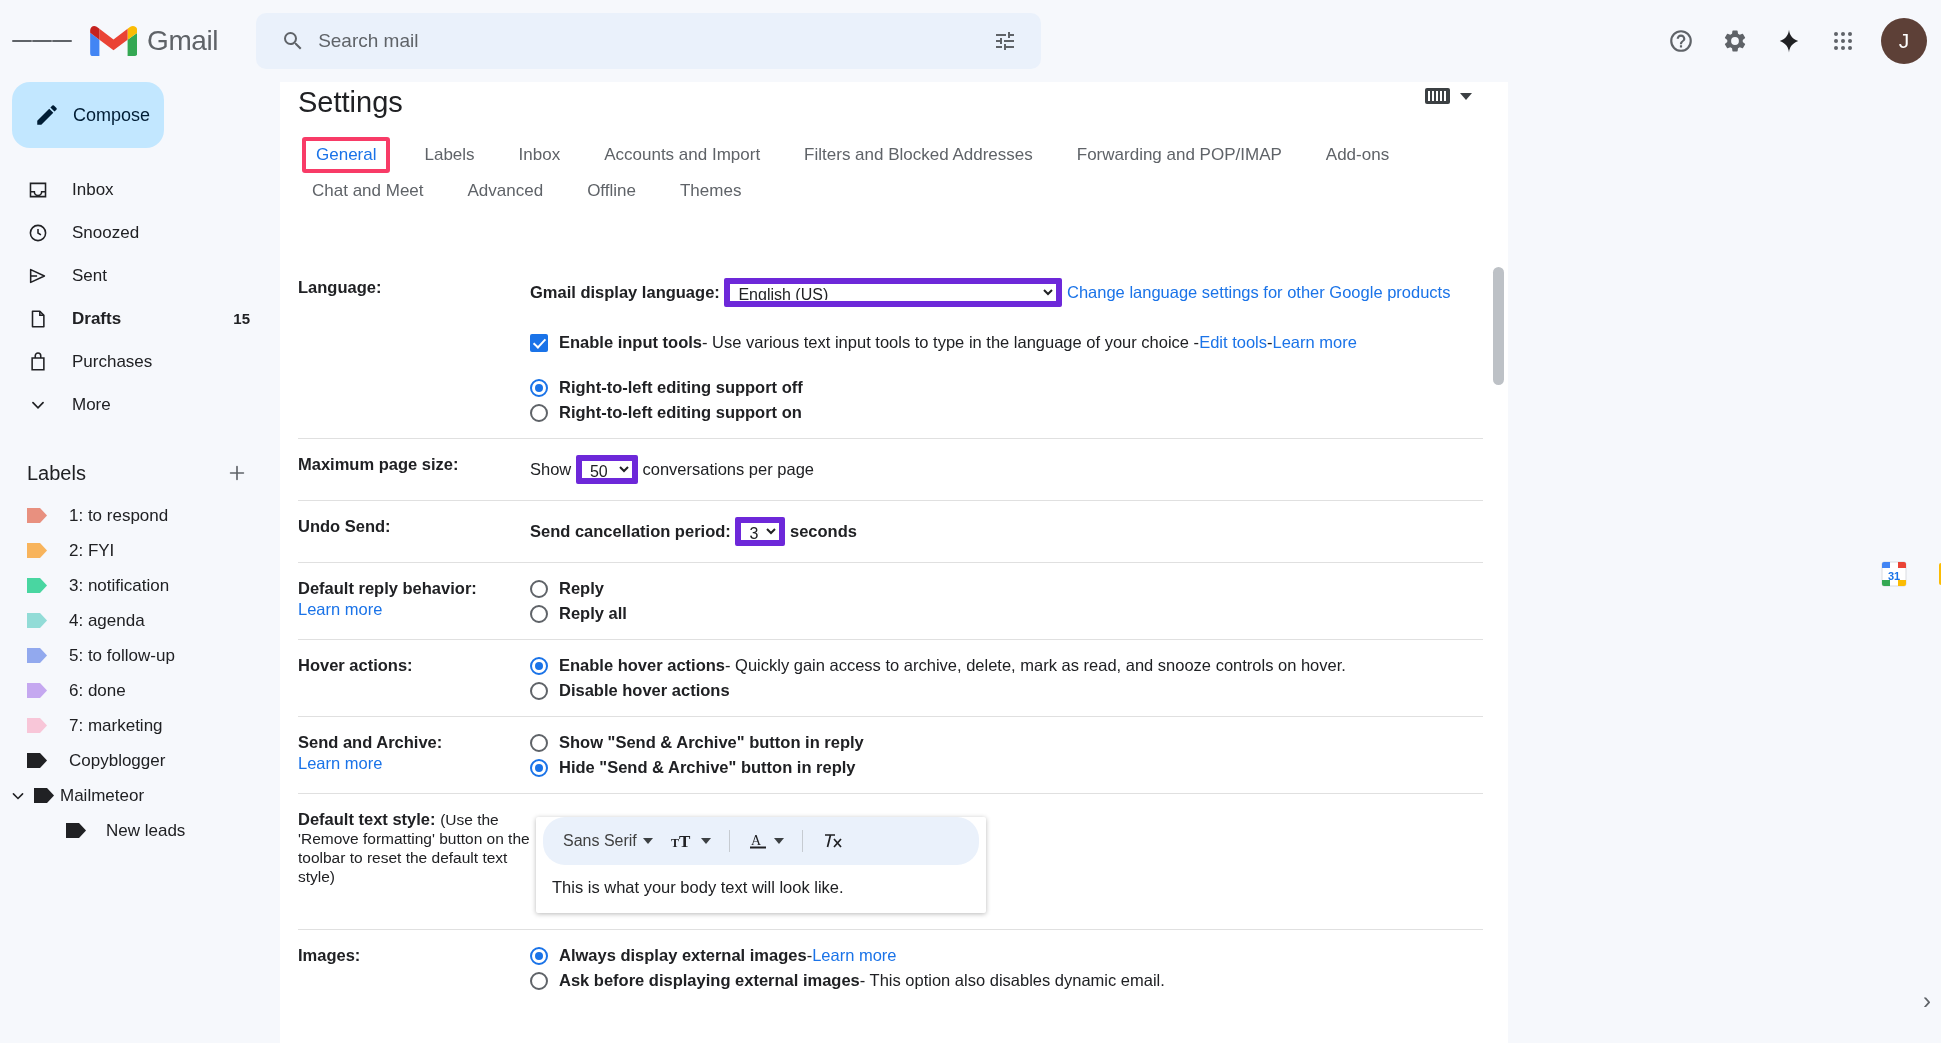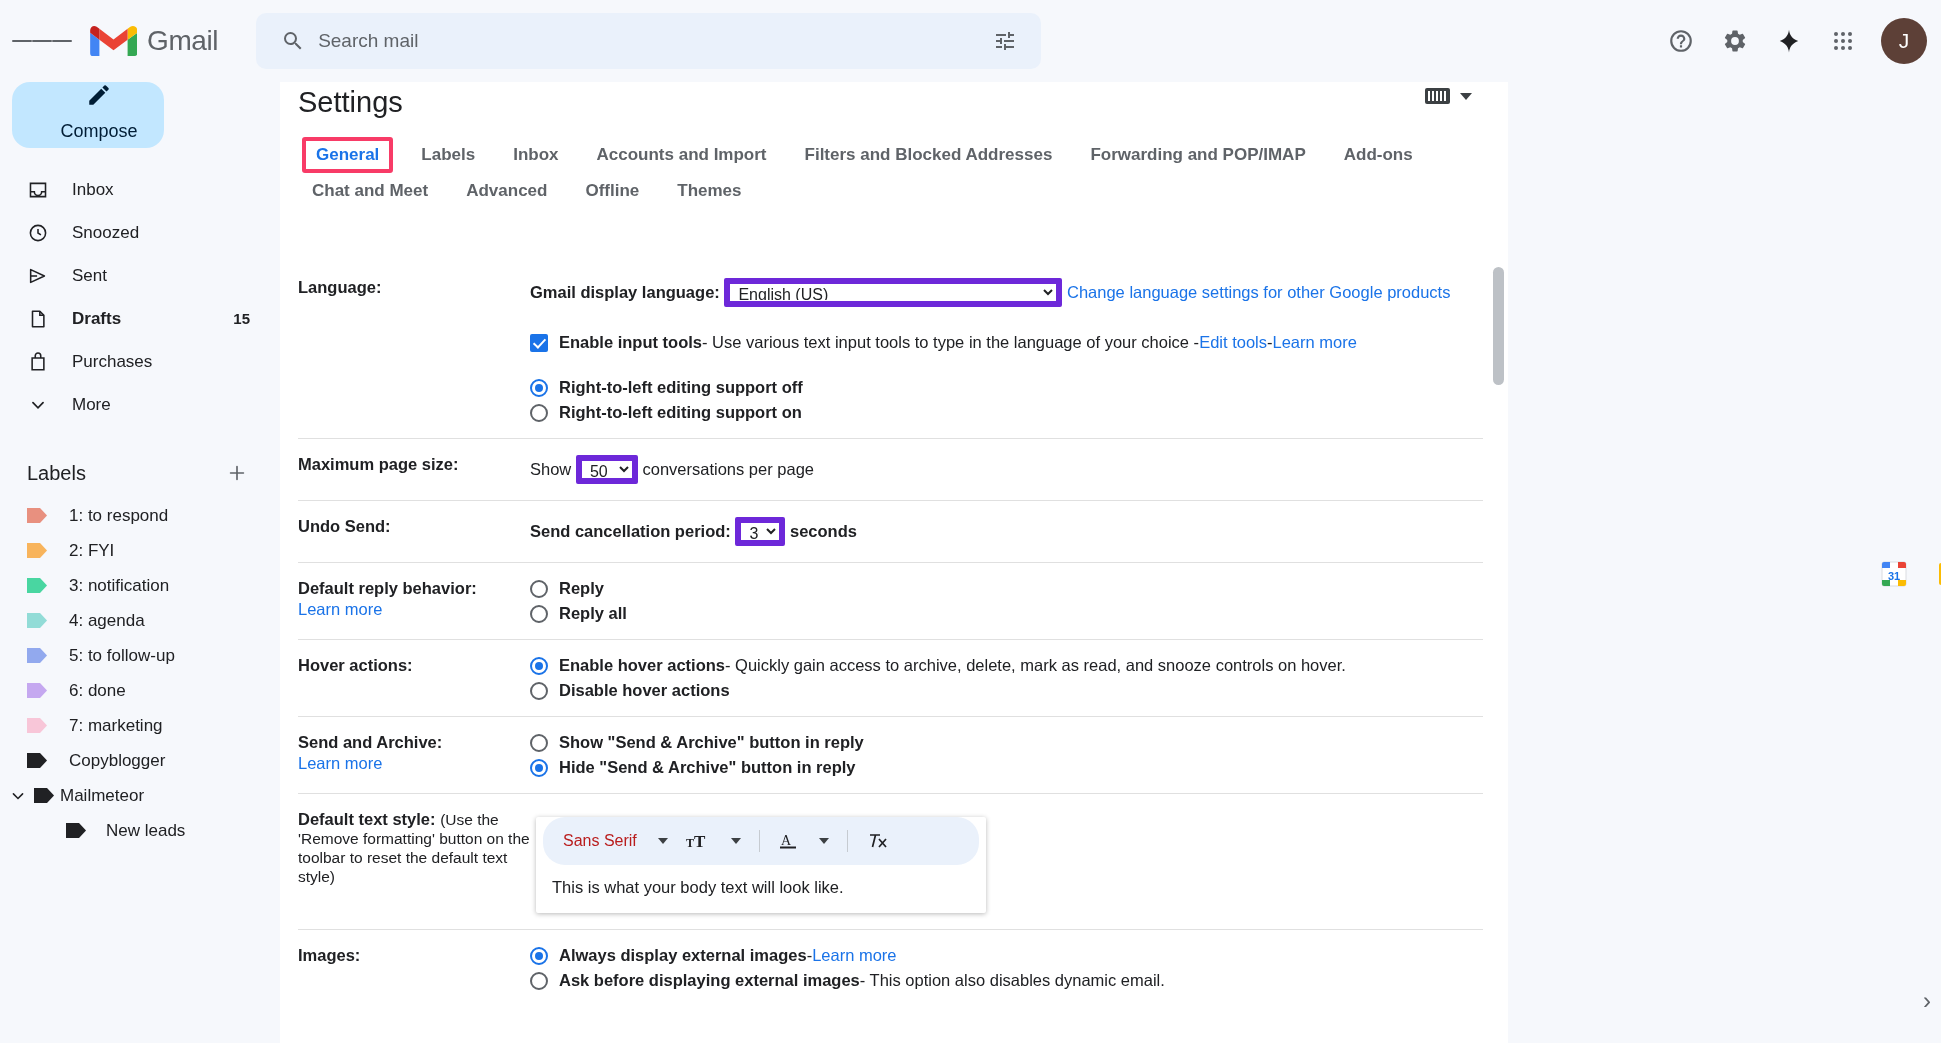--- a/index.html
+++ b/index.html
@@ -39,21 +39,21 @@
            align-items: center; justify-content: center; cursor: pointer; }
   .avatar { width: 46px; height: 46px; border-radius: 50%; background: #5d4037; color: #fff;
             display: flex; align-items: center; justify-content: center;
             font-size: 21px; margin-left: 10px; cursor: pointer; }
 
   
   .sidebar { position: absolute; left: 0; top: 82px; width: 280px; height: 961px;
              background: #f6f8fc; overflow: hidden; }
   .compose { margin: 0 0 0 12px; margin-top: 0; width: 152px; height: 66px;
              background: #c2e7ff; border-radius: 18px; display: flex; align-items: center;
-             gap: 13px; padding-left: 22px; cursor: pointer; flex-direction: column; }
+             gap: 13px; padding-left: 22px; cursor: pointer; }
   .compose-label { font-size: 18px; color: #001d35; }
 
   .navlist { margin-top: 20px; }
   .navitem { height: 43px; display: flex; align-items: center; gap: 23px;
              padding-left: 27px; border-radius: 0 22px 22px 0; margin-right: 14px;
              cursor: pointer; font-size: 17px; color: #202124; }
   .navitem .nlabel { flex: 1; }
   .navitem.bold .nlabel { font-weight: bold; }
   .navcount { font-size: 15px; color: #202124; padding-right: 16px; font-weight: bold; }
 
@@ -80,21 +80,21 @@
   .settings-title { font-size: 29px; color: #202124; padding: 24px 0 0 18px; font-weight: 400; }
 
   .kbd-row { position: absolute; right: 36px; top: 26px; display: flex; align-items: center; gap: 10px; cursor: pointer; }
   .kbd-ico { width: 25px; height: 16px; background: #3c4043; border-radius: 2px; position: relative; }
   .kbd-ico::after { content: ""; position: absolute; left: 3px; top: 3px; right: 3px; bottom: 3px;
                     background: repeating-linear-gradient(to right,#fff 0 2px,#3c4043 2px 4px); }
   .caret-down { width: 0; height: 0; border-left: 6px solid transparent; border-right: 6px solid transparent;
                 border-top: 7px solid #3c4043; }
 
   .tabs { padding: 18px 0 0 18px; display: flex; flex-wrap: wrap; align-items: flex-end;
-          column-gap: 10px; font-weight: bold; }
+          column-gap: 16px; }
   .tab { font-size: 17px; color: #5f6368; padding: 8px 14px; cursor: pointer; white-space: nowrap; }
   .tab.active { color: #1a73e8; }
   .tab.highlight { border: 4px solid #f83b67; border-radius: 3px; padding: 4px 10px; margin: 0 4px; }
 
   .settings-body { position: absolute; left: 0; right: 0; top: 200px; bottom: 0;
                    overflow: hidden; }
   .sb-inner { padding: 0 36px 0 0; }
 
   table.st { width: 1185px; border-collapse: collapse; margin-left: 18px; }
   table.st td { vertical-align: top; padding: 0; }
@@ -129,22 +129,22 @@
   .chk { width: 18px; height: 18px; border-radius: 2px; background: #1a73e8; flex: none;
          margin-right: 11px; position: relative; display: inline-block; cursor: pointer; }
   .chk::after { content: ""; position: absolute; left: 5.5px; top: 2px; width: 5px; height: 10px;
                 border: solid #fff; border-width: 0 2.2px 2.2px 0; transform: rotate(43deg); }
 
   
   .style-box { width: 450px; background: #fff; box-shadow: 0 1px 5px rgba(0,0,0,.28);
                border-radius: 2px; margin-left: 6px; }
   .style-toolbar { height: 48px; background: #eaf1fb; border-radius: 22px; margin: 7px;
                    display: flex; align-items: center; padding: 0 14px; gap: 6px; }
-  .tb-item { display: flex; align-items: center; gap: 21px; padding: 4px 6px; cursor: pointer;
-             font-size: 16px; color: #b91c1c; }
+  .tb-item { display: flex; align-items: center; gap: 6px; padding: 4px 6px; cursor: pointer;
+             font-size: 16px; color: #404040; }
   .tb-caret { width: 0; height: 0; border-left: 5px solid transparent; border-right: 5px solid transparent;
               border-top: 6px solid #3c4043; }
   .tb-div { width: 1px; height: 22px; background: #c6cbd1; margin: 0 6px; }
   .style-preview { padding: 6px 16px 16px 16px; font-size: 16.5px; color: #202124; }
 
   
   .scrollbar { position: absolute; right: 4px; top: 205px; width: 11px; height: 610px;
                background: transparent; }
   .scrollthumb { width: 11px; height: 118px; background: #bdc1c6; border-radius: 6px; cursor: pointer; }
 

